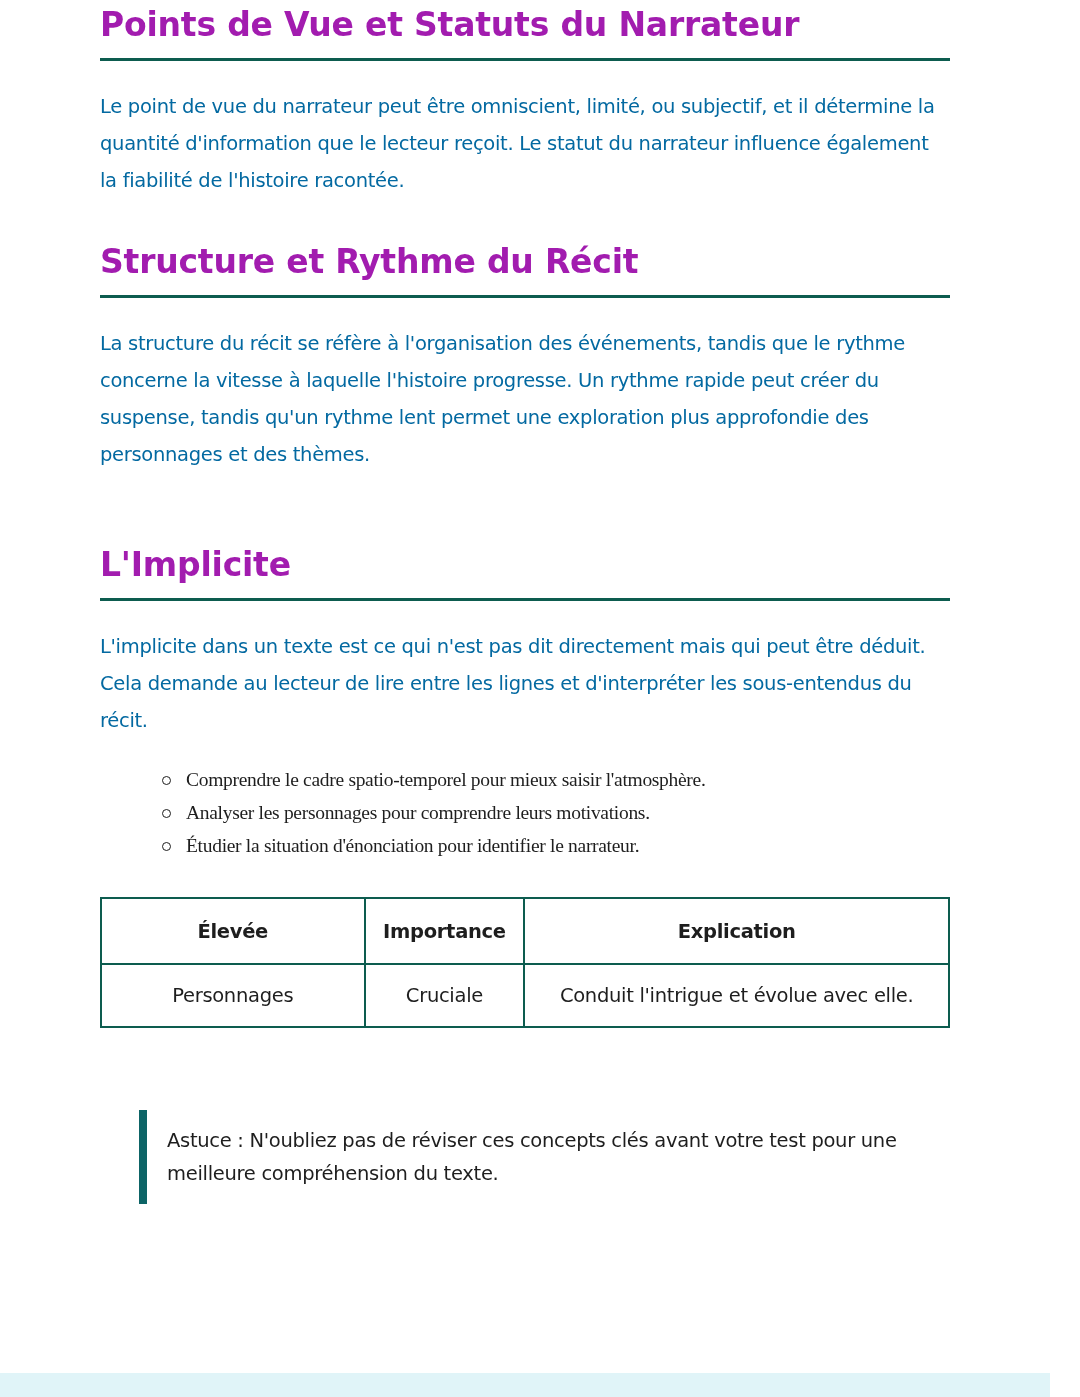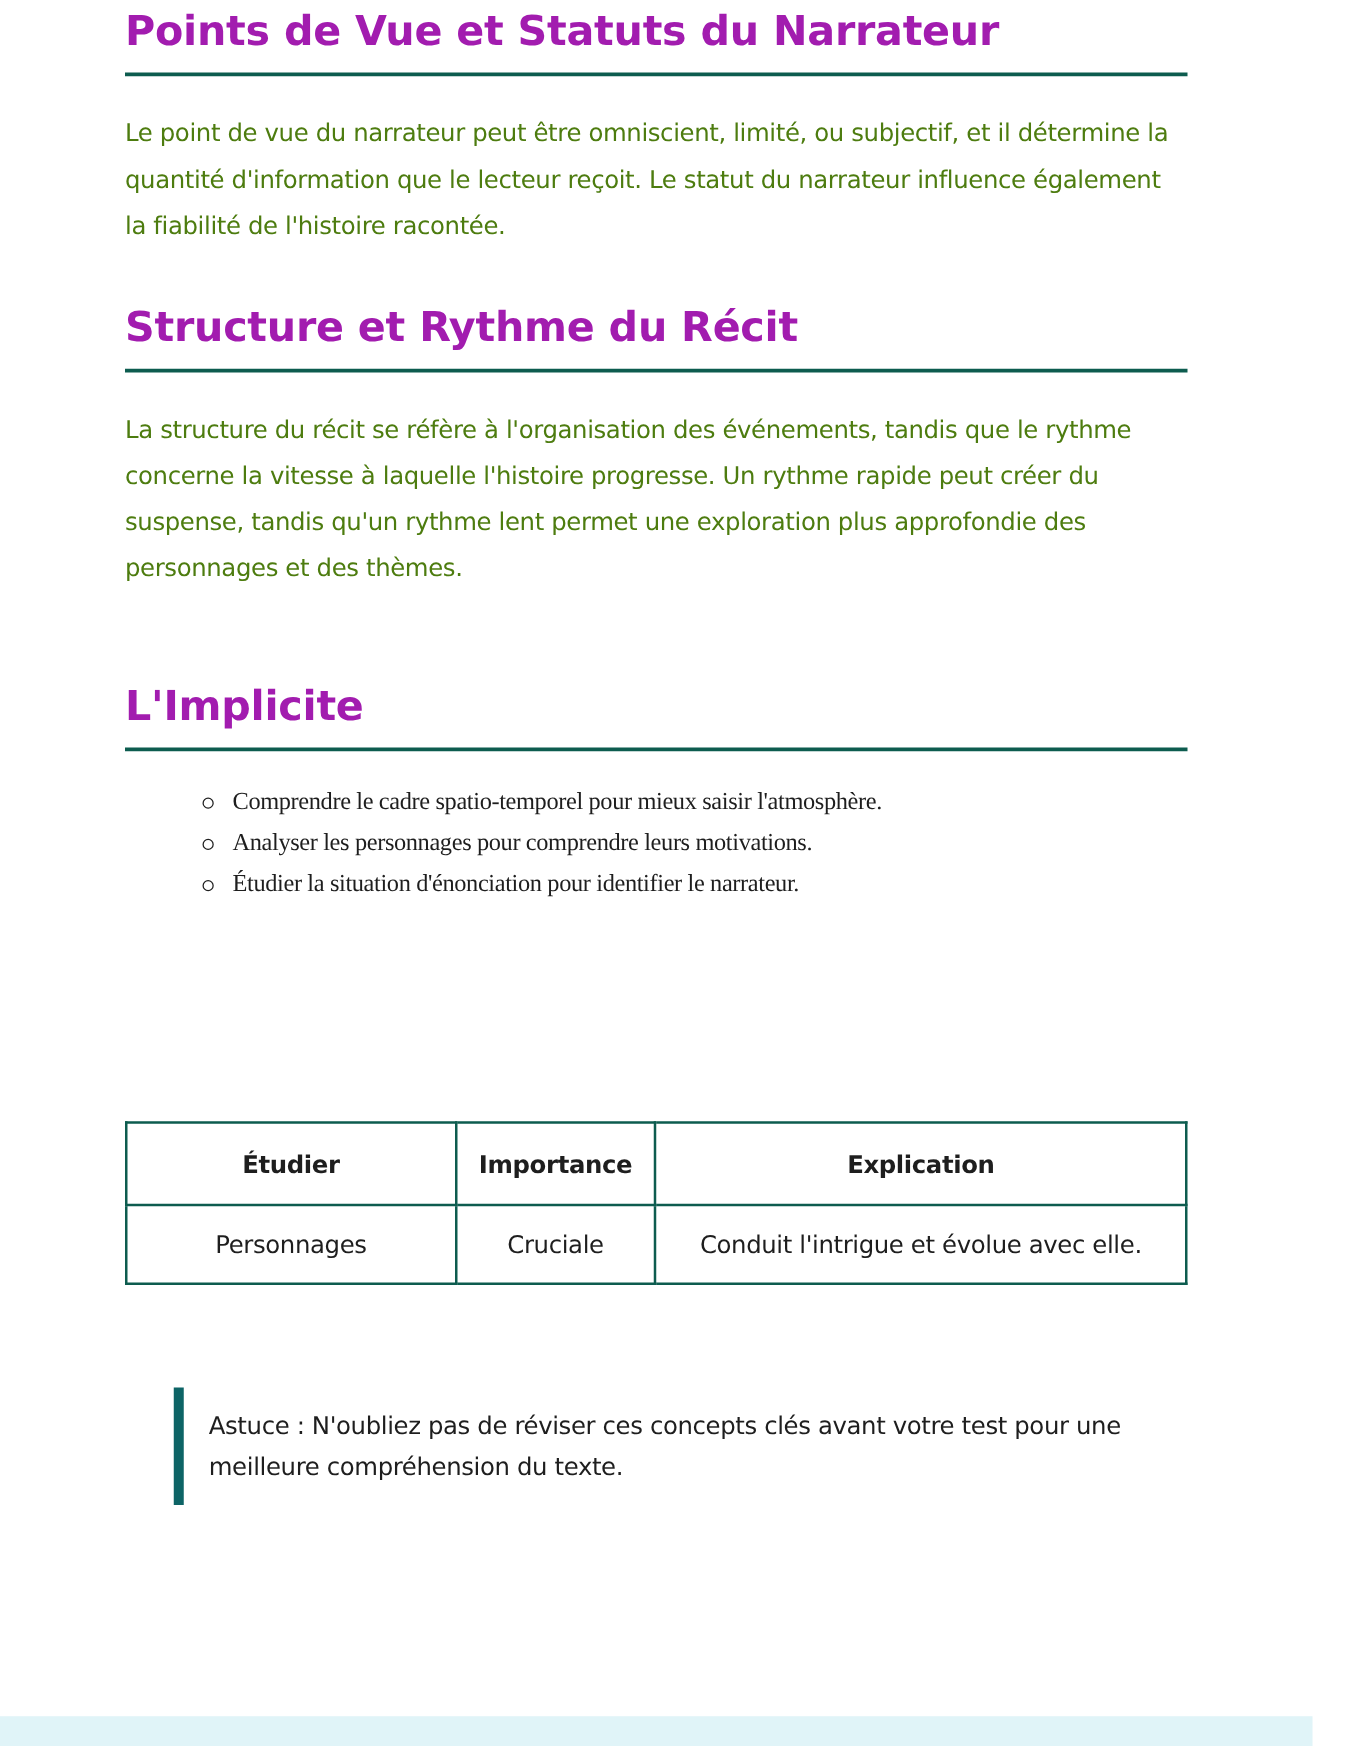--- a/index.html
+++ b/index.html
@@ -7,21 +7,21 @@
       width: 1080px; height: 1397px; position: relative; overflow: hidden;
       font-family: "DejaVu Sans", sans-serif; color: #1e1e1e;
     }
     .page { position: absolute; left: 100px; top: 0; width: 850px; }
     h2 {
       font-family: "DejaVu Sans", sans-serif; font-weight: bold;
       color: #a21caf; font-size: 33px; margin: 0; letter-spacing: -0.2px;
       padding-bottom: 14px; border-bottom: 3px solid #0d5c4f;
     }
     p {
-      font-size: 19.5px; line-height: 37px; margin: 0; color: #4d7c0f;
+      font-size: 19.5px; line-height: 37px; margin: 0; color: #0369a1;
       letter-spacing: -0.3px;
     }
     ul {
       list-style: none; margin: 0; padding: 0 0 0 60px; font-family: Liberation Serif, serif;
     }
     li {
       font-size: 19.5px; line-height: 33px; position: relative; padding-left: 26px;
       letter-spacing: -0.3px;
     }
     li::before {
@@ -56,36 +56,37 @@
     <p style="margin-top:27px;">Le point de vue du narrateur peut être omniscient, limité, ou subjectif, et il détermine la quantité d'information que le lecteur reçoit. Le statut du narrateur influence également la fiabilité de l'histoire racontée.</p>
   </section>
 
   <section style="position:absolute; top:242px; width:850px;">
     <h2>Structure et Rythme du Récit</h2>
     <p style="margin-top:27px;">La structure du récit se réfère à l'organisation des événements, tandis que le rythme concerne la vitesse à laquelle l'histoire progresse. Un rythme rapide peut créer du suspense, tandis qu'un rythme lent permet une exploration plus approfondie des personnages et des thèmes.</p>
   </section>
 
   <section style="position:absolute; top:545px; width:850px;">
     <h2>L'Implicite</h2>
+    <p style="margin-top:27px;">L'implicite dans un texte est ce qui n'est pas dit directement mais qui peut être déduit. Cela demande au lecteur de lire entre les lignes et d'interpréter les sous-entendus du récit.</p>
     <ul style="margin-top:24px;">
       <li>Comprendre le cadre spatio-temporel pour mieux saisir l'atmosphère.</li>
       <li>Analyser les personnages pour comprendre leurs motivations.</li>
       <li>Étudier la situation d'énonciation pour identifier le narrateur.</li>
     </ul>
   </section>
 
   <table style="position:absolute; top:897px;">
     <colgroup>
       <col style="width:264px">
         <col style="width:160px">
         <col style="width:426px">
     </colgroup>
     <thead>
       <tr>
-        <th>Étudier</th>
+        <th>Élevée</th>
         <th>Importance</th>
         <th>Explication</th>
       </tr>
     </thead>
     <tbody>
       <tr>
         <td>Personnages</td>
         <td>Cruciale</td>
         <td>Conduit l'intrigue et évolue avec elle.</td>
       </tr>

